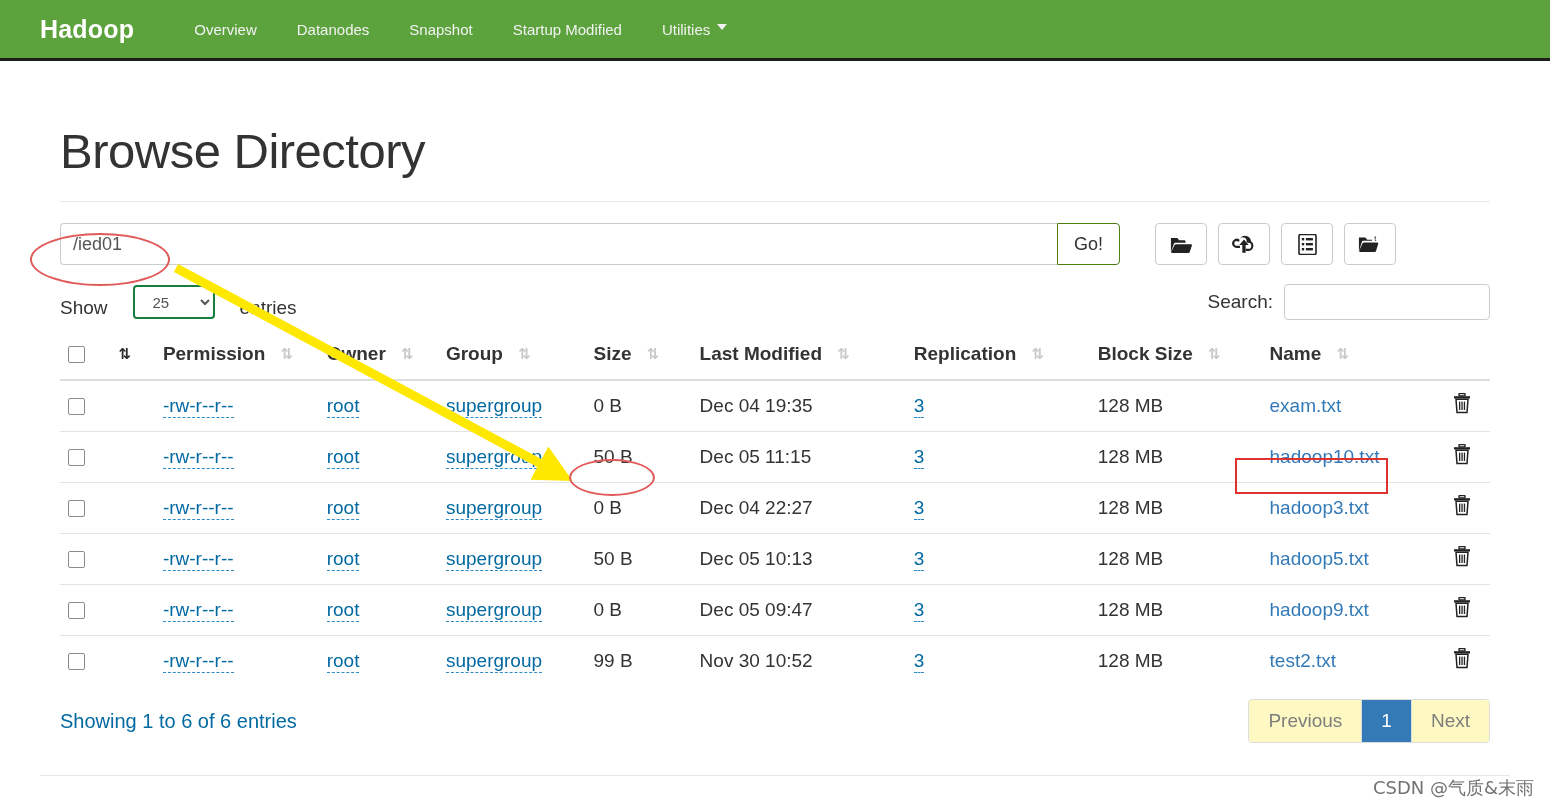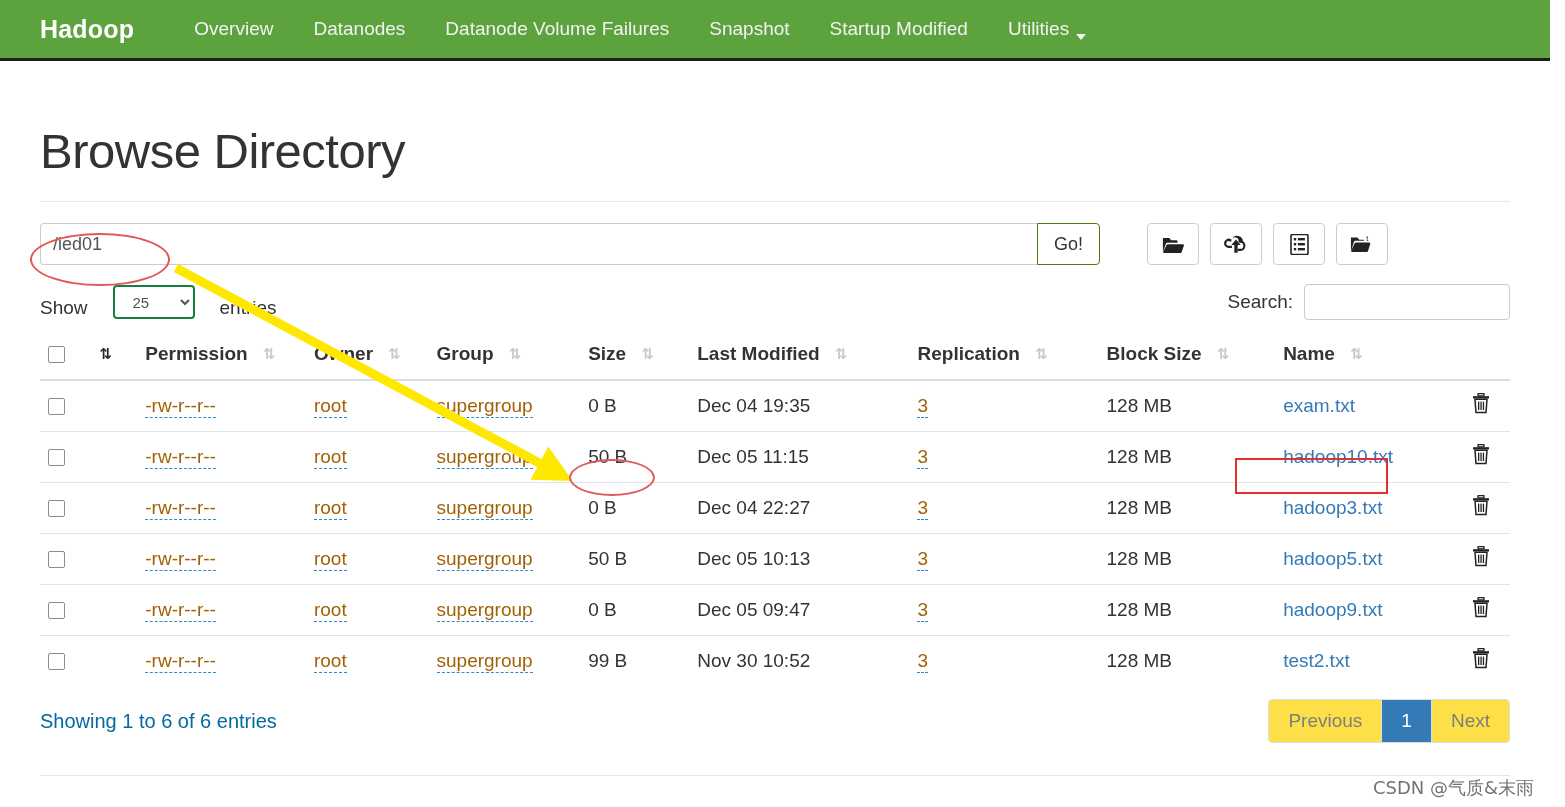--- a/index.html
+++ b/index.html
@@ -26,57 +26,57 @@
     color: #ffffff;
     font-size: 25px;
     font-weight: bold;
     letter-spacing: 0.2px;
     margin-right: 40px;
     text-decoration: none;
     white-space: nowrap;
   }
   .nav-link {
     color: #f2f2f2;
-    font-size: 19px;
+    font-size: 15px;
     text-decoration: none;
     padding: 0 20px;
     white-space: nowrap;
     display: flex;
-    align-items: flex-end;
+    align-items: flex-start;
     gap: 7px;
   }
   .caret {
     display: inline-block;
     width: 0; height: 0;
     border-left: 5px solid transparent;
     border-right: 5px solid transparent;
     border-top: 6px solid #f2f2f2;
     margin-top: 3px;
   }
 
   
   .container {
     position: relative;
-    padding: 0 40px;
+    padding: 0 60px;
   }
   h1.page-title {
     font-size: 49px;
     font-weight: normal;
     color: #333333;
     margin: 62px 0 22px 0;
     letter-spacing: -0.5px;
   }
   .hr { height: 1px; background: #e8e8e8; margin: 0 0 0 0; }
 
   
   .pathbar {
     display: flex;
     align-items: flex-start;
     margin-top: 21px;
-    gap: 12px;
+    gap: 0;
   }
   .input-group { display: flex; width: 1060px; }
   .path-input {
     flex: 1;
     height: 42px;
     border: 1px solid #ccc;
     border-right: none;
     border-radius: 4px 0 0 4px;
     font-size: 18px;
     color: #555;
@@ -176,21 +176,21 @@
     border-radius: 2px;
     display: inline-block;
     background: #fff;
     cursor: pointer;
     vertical-align: middle;
   }
   .editable {
     border-bottom: 1px dashed #2c8ac9;
     padding-bottom: 1px;
     cursor: pointer;
-    color: #a16207;
+    color: #0369a1;
     margin-top: 16px;
   }
   .filelink { color: #337ab7; text-decoration: none; cursor: pointer; }
   .trash { cursor: pointer; display: inline-block; }
 
   
   th.c-cb, td.c-cb { width: 40px; }
   th.c-sort, td.c-sort { width: 44px; }
   th.c-perm, td.c-perm { width: 172px; padding-left: 18px !important;}
   th.c-own, td.c-own { width: 118px; }
@@ -213,21 +213,21 @@
   .pagination {
     display: flex;
     border: 1px solid #ddd;
     border-radius: 4px;
     overflow: hidden;
   }
   .pg {
     padding: 10px 19px;
     font-size: 19px;
     color: #7e7e7e;
-    background: #fde047;
+    background: #fef9c3;
     border-right: 1px solid #ddd;
     cursor: pointer;
     user-select: none;
   }
   .pg:last-child { border-right: none; }
   .pg.active { background: #337ab7; color: #fff; }
 
   .bottom-rule {
     position: absolute;
     left: 40px; right: 40px;
@@ -267,23 +267,20 @@
 
 <div class="page">
 
   <div class="navbar">
     <a class="brand">Hadoop</a>
     <a class="nav-link">
       <span>Overview</span>
     </a>
     <a class="nav-link">
       <span>Datanodes</span>
-    </a>
-    <a class="nav-link">
-      <span>Datanode Volume Failures</span>
     </a>
     <a class="nav-link">
       <span>Snapshot</span>
     </a>
     <a class="nav-link">
       <span>Startup Modified</span>
     </a>
     <a class="nav-link">
       <span>Utilities</span>
       <span class="caret"></span>

